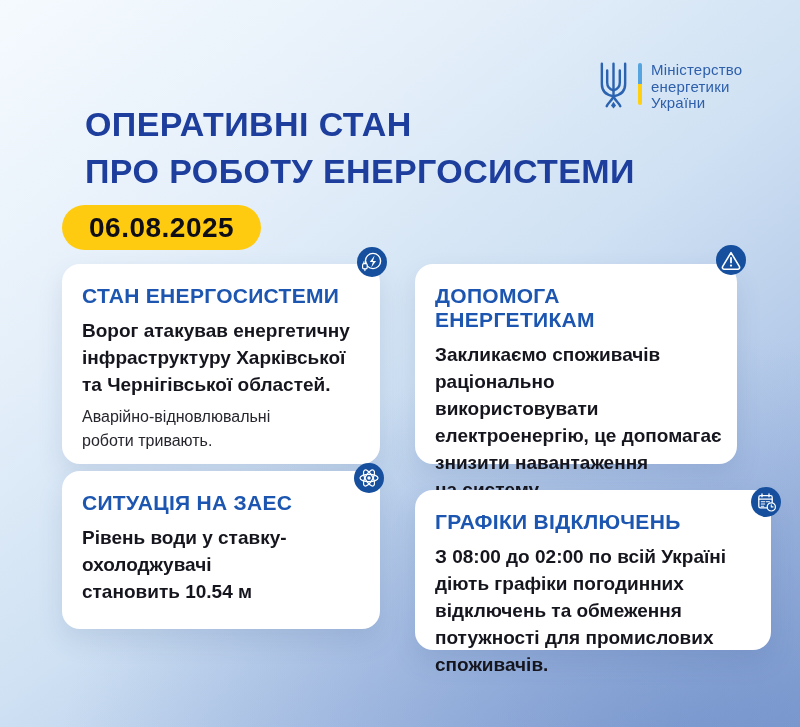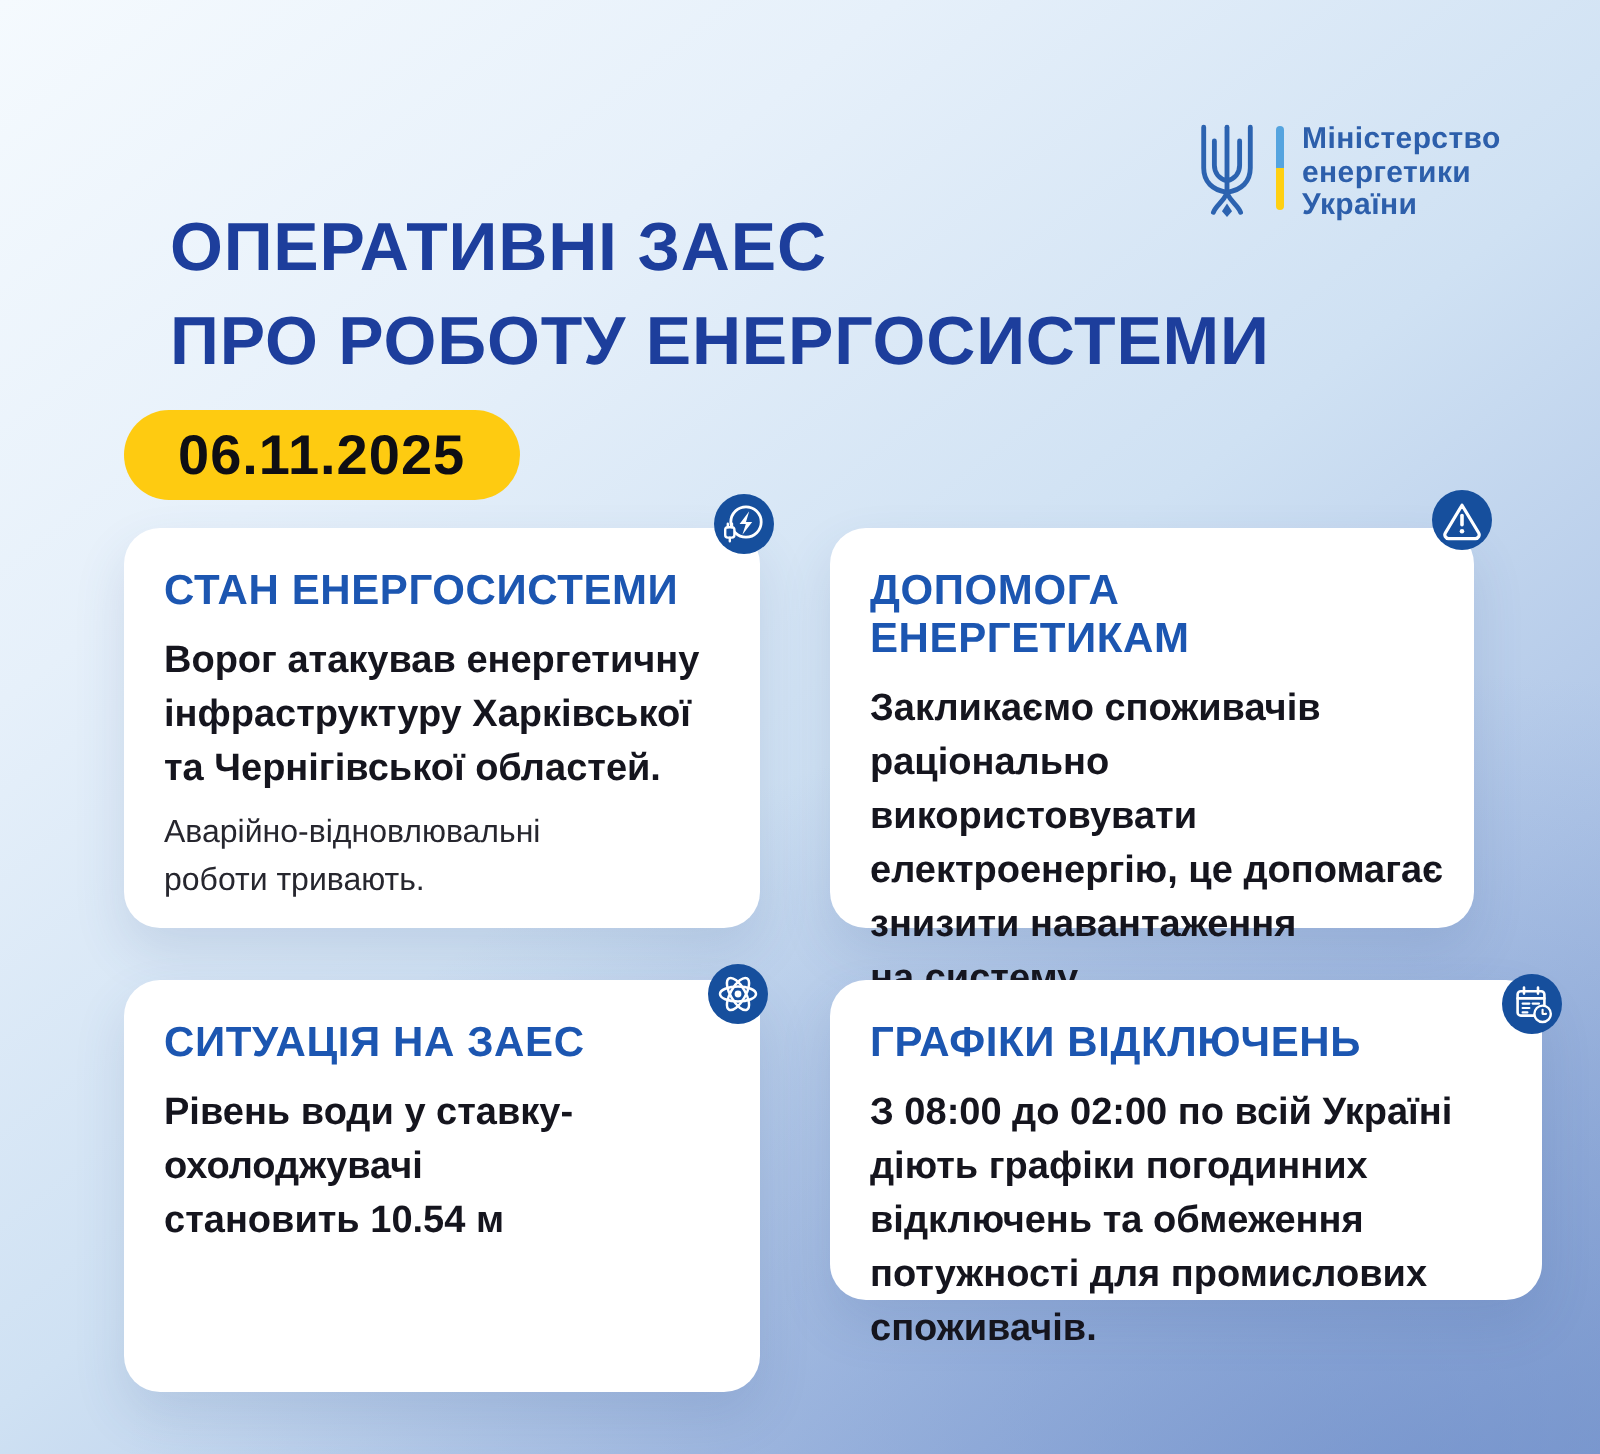--- a/index.html
+++ b/index.html
@@ -14,21 +14,21 @@
   }
 
   
   .logo{position:absolute;left:597px;top:60px;display:flex;align-items:flex-start;}
   .logo svg{display:block;}
   .logo-bar{width:4px;height:42px;margin:3px 9px 0 8px;border-radius:2px;overflow:hidden;display:flex;flex-direction:column;}
   .logo-bar .b-top{flex:1;background:#55a4df;}
   .logo-bar .b-bot{flex:1;background:#ffd012;}
   .logo-text{
     white-space:pre-line;
-    font-size:15px;line-height:16.5px;font-weight:700;
+    font-size:15px;line-height:16.5px;font-weight:400;
     color:#2d5fab;letter-spacing:.2px;margin-top:2px;
   }
 
   
   .title{
     position:absolute;left:85px;top:101px;margin:0;
     white-space:pre-line;
     font-size:34px;line-height:47px;font-weight:800;
     color:#1d3e9c;letter-spacing:.4px;
   }
@@ -43,21 +43,21 @@
   }
 
   
   .card{
     position:absolute;background:#ffffff;border-radius:18px;
     box-shadow:0 12px 26px rgba(57,86,139,.14);
     padding:20px 14px 0 20px;box-sizing:border-box;
   }
   .card-1{left:62px;top:264px;width:318px;height:200px;}
   .card-2{left:415px;top:264px;width:322px;height:200px;}
-  .card-3{left:62px;top:490px;width:318px;height:206px;}
+  .card-3{left:62px;top:471px;width:318px;height:158px;}
   .card-4{left:415px;top:490px;width:356px;height:160px;}
 
   .card-title{
     margin:0 0 9px 0;
     font-size:21px;font-weight:800;color:#1c56b1;letter-spacing:.3px;
   }
   .lead{
     margin:0;white-space:pre-line;
     font-size:19px;line-height:27px;font-weight:700;color:#15151e;
   }
@@ -95,24 +95,24 @@
     </span>
     <span class="logo-bar">
       <span class="b-top"></span>
         <span class="b-bot"></span>
     </span>
     <div class="logo-text">Міністерство
 енергетики
 України</div>
   </div>
 
-  <h1 class="title">ОПЕРАТИВНІ ЗАЕС
+  <h1 class="title">ОПЕРАТИВНІ СТАН
 ПРО РОБОТУ ЕНЕРГОСИСТЕМИ</h1>
 
-  <div class="date-badge">06.11.2025</div>
+  <div class="date-badge">06.08.2025</div>
 
   <section class="card card-2">
     <span class="badge-icon">
       <svg viewBox="0 0 30 30">
         <circle cx="15" cy="15" r="15" fill="#164f9d"></circle>
         <path d="M15 7.6 L23.3 21.4 a1.9 1.9 0 0 1 -1.6 2.9 H8.3 a1.9 1.9 0 0 1 -1.6 -2.9 Z" fill="none" stroke="#ffffff" stroke-width="1.6" stroke-linejoin="round"></path>
         <path d="M15 12.8 v4.6" stroke="#ffffff" stroke-width="1.8" stroke-linecap="round"></path>
         <circle cx="15" cy="20.6" r="1.15" fill="#ffffff"></circle>
       </svg>
     </span>

